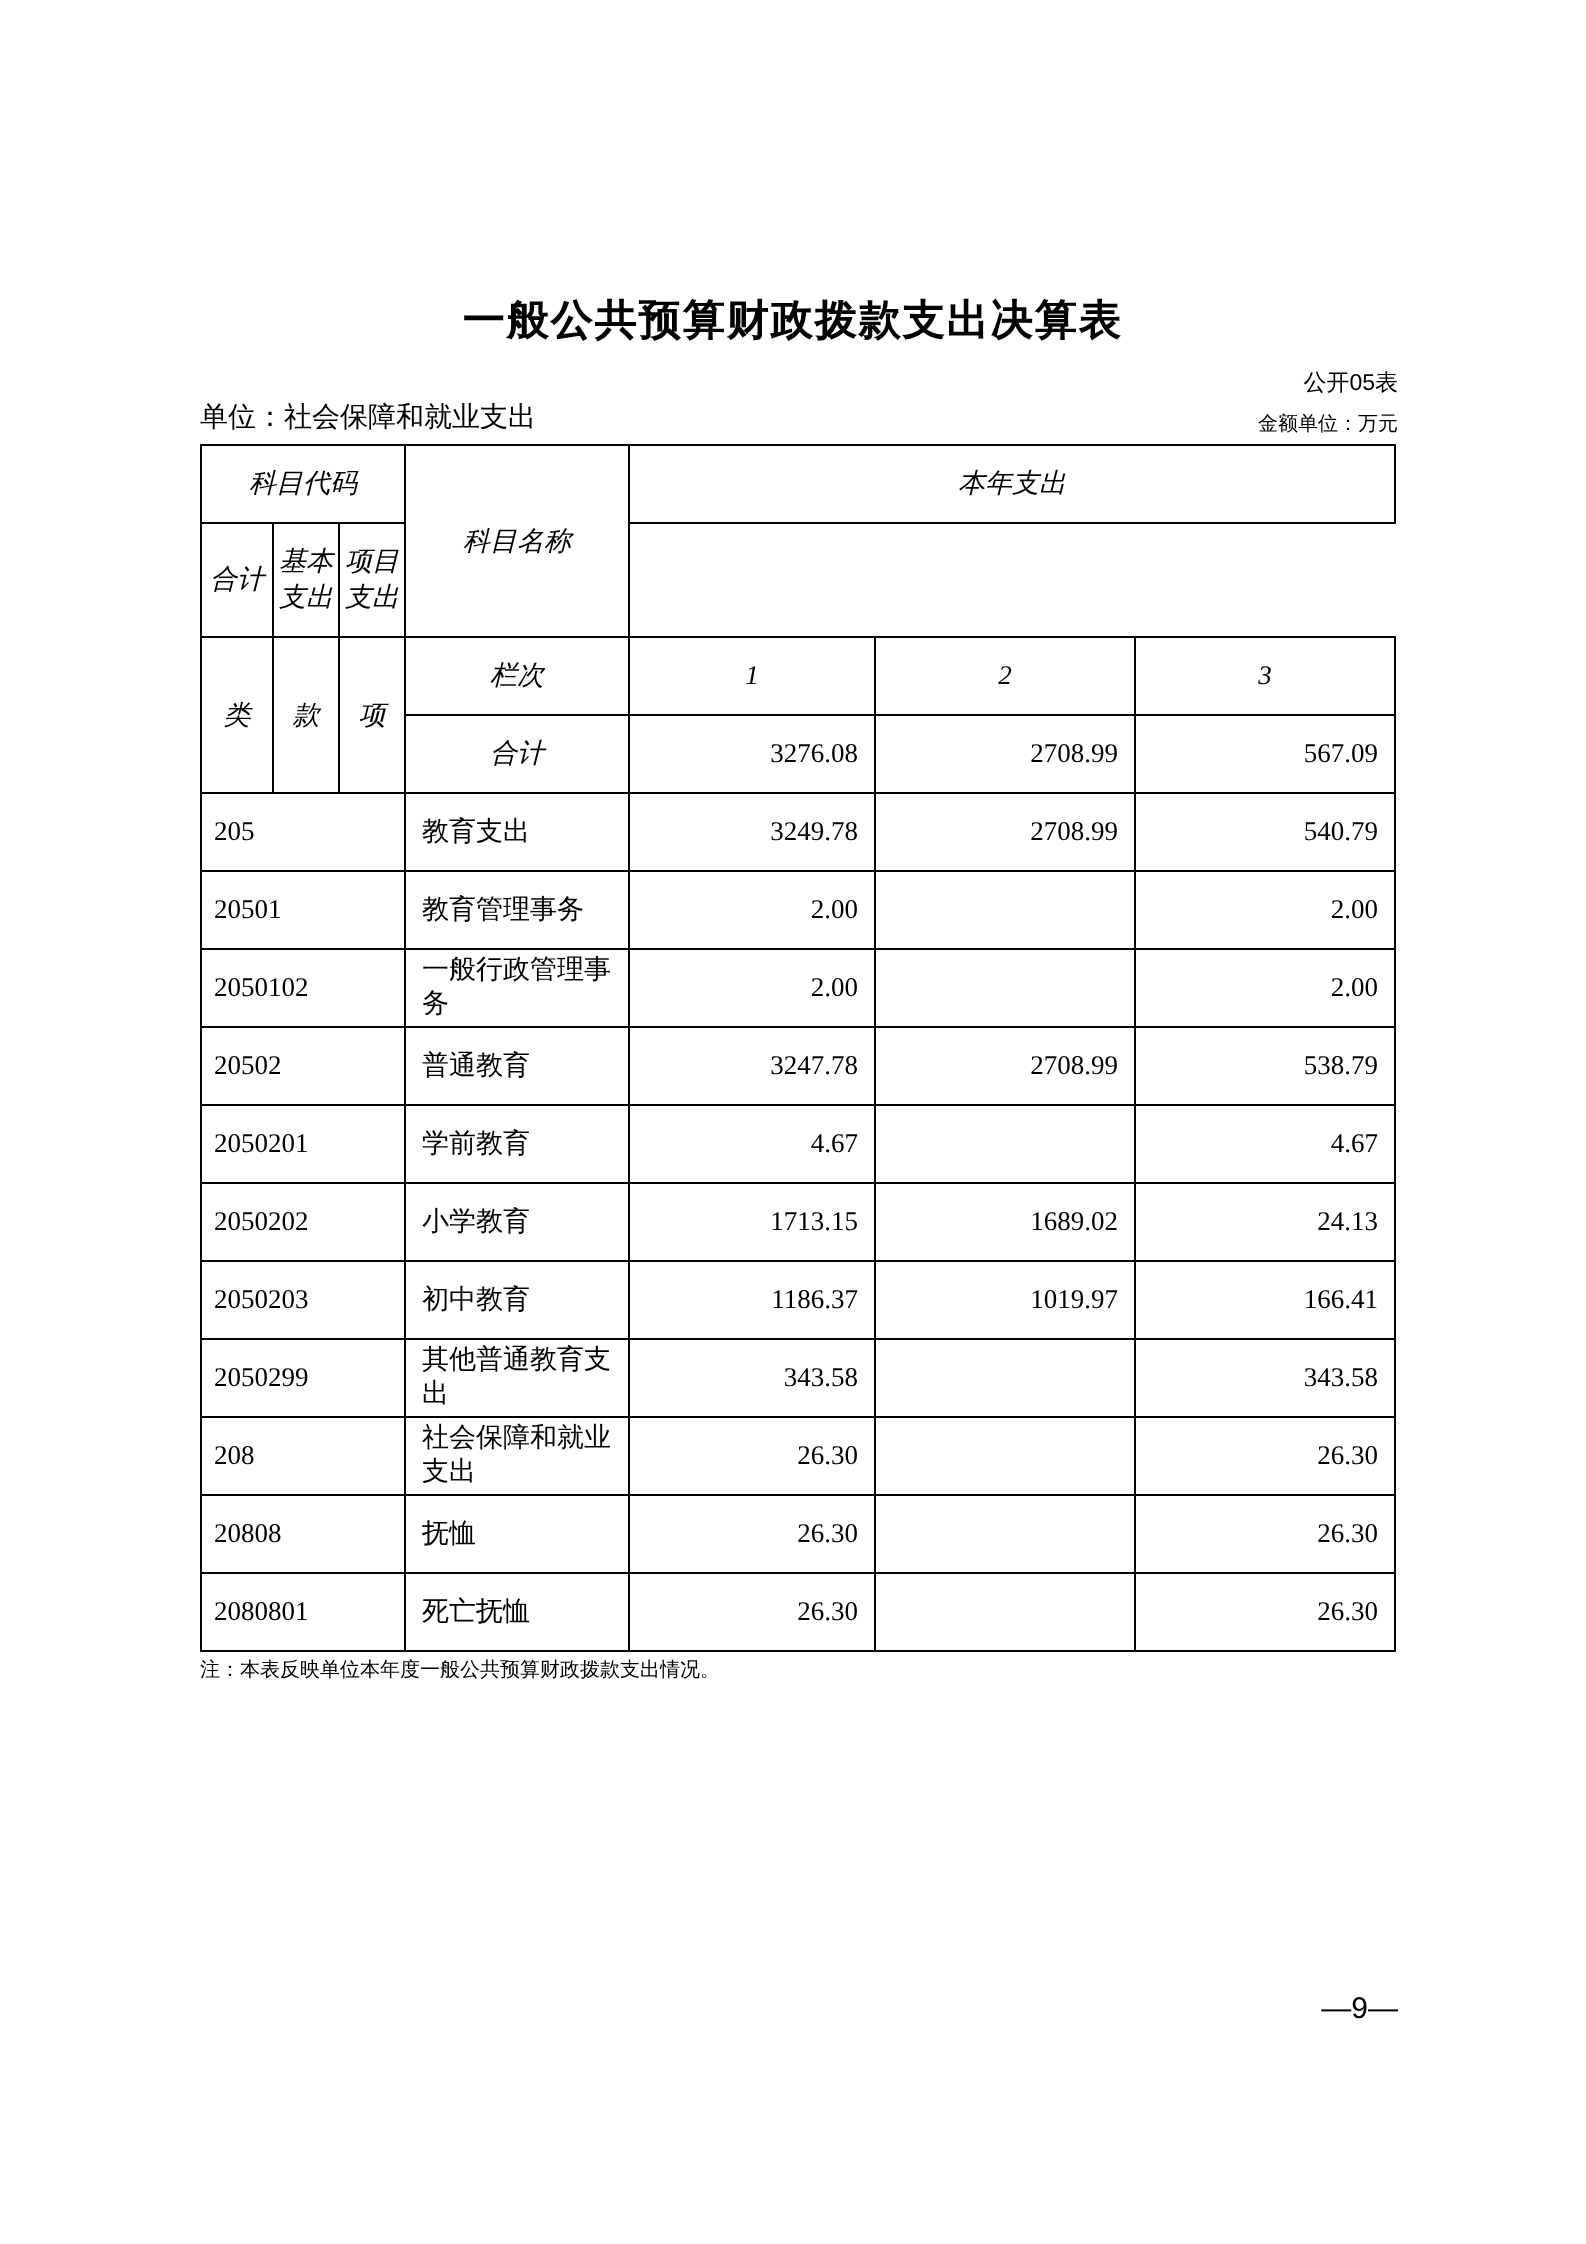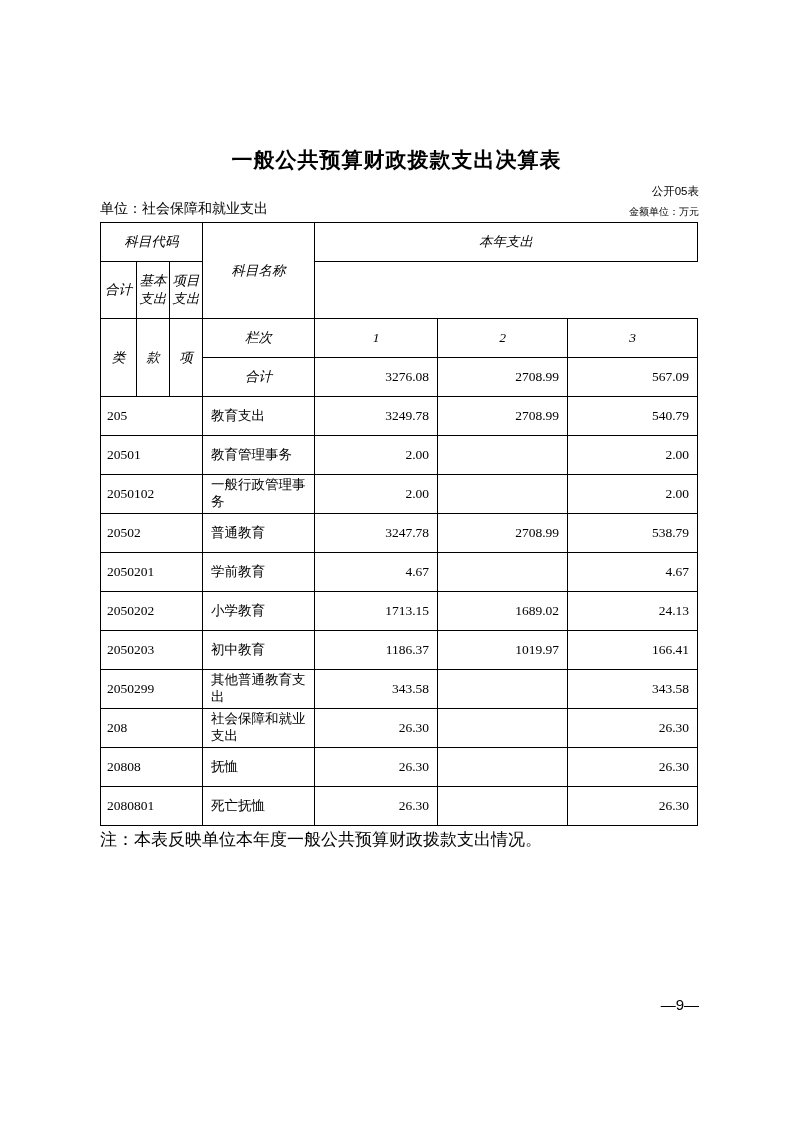--- a/index.html
+++ b/index.html
@@ -71,21 +71,21 @@
   .c-center { text-align: center; font-style: italic; }
   .c-right  { text-align: right; padding-right: 8px !important; }
   .tall-head { height: 76px; }
   .sub-head  { height: 36px; }
   .code-cell { padding-left: 6px !important; }
   .name-cell { padding-left: 8px !important; line-height: 1.25; }
   .note {
     position: absolute;
     top: 828px;
     left: 100px;
-    font-size: 17px;
+    font-size: 10px;
   }
   .page-num {
     position: absolute;
     top: 996px;
     right: 94px;
     font-size: 15px;
     font-family: "Liberation Sans", sans-serif;
   }
 </style>
 </head>

